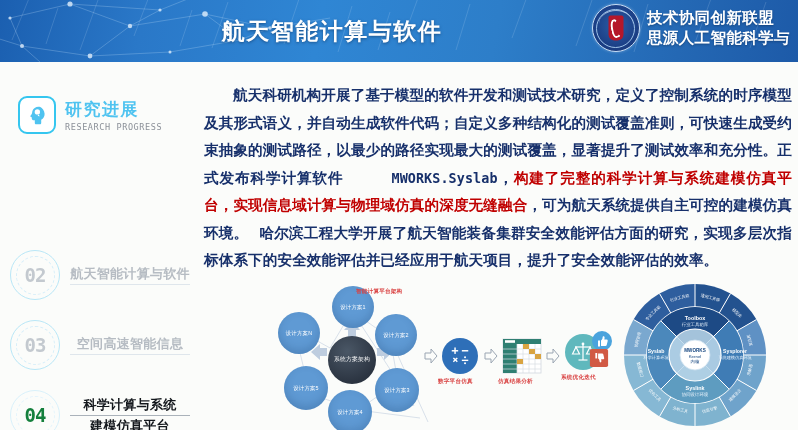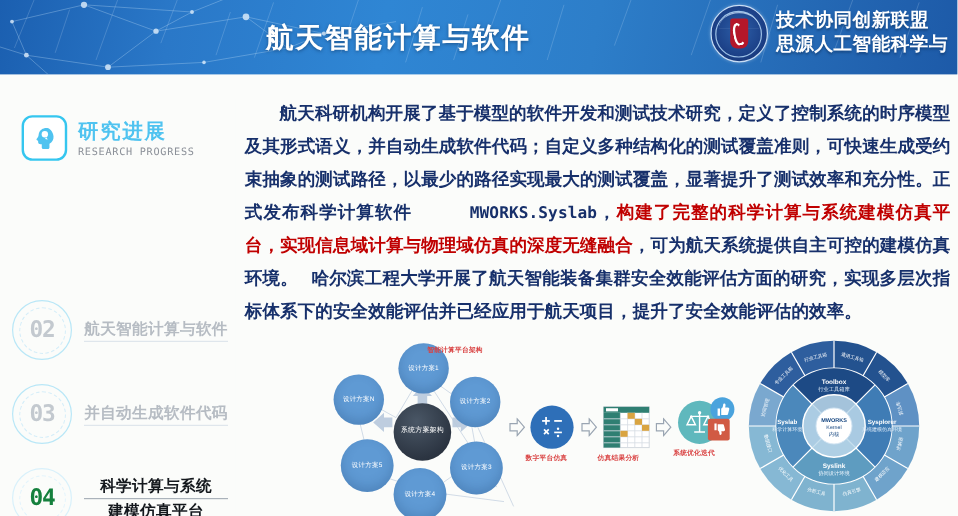--- a/index.html
+++ b/index.html
@@ -261,21 +261,21 @@
       <div class="sb-label">
         <span class="l1">航天智能计算与软件</span>
       </div>
     </div>
 
     <div class="sb-item" style="top:233px">
       <div class="sb-num">
         <span>03</span>
       </div>
       <div class="sb-label">
-        <span class="l1">并自动生成软件代码</span>
+        <span class="l1">空间高速智能信息</span>
       </div>
     </div>
 
     <div class="sb-item active" style="top:303px">
       <div class="sb-num">
         <span>04</span>
       </div>
       <div class="sb-label">
         <span class="l1">科学计算与系统</span>
         <span class="l2">建模仿真平台</span>

